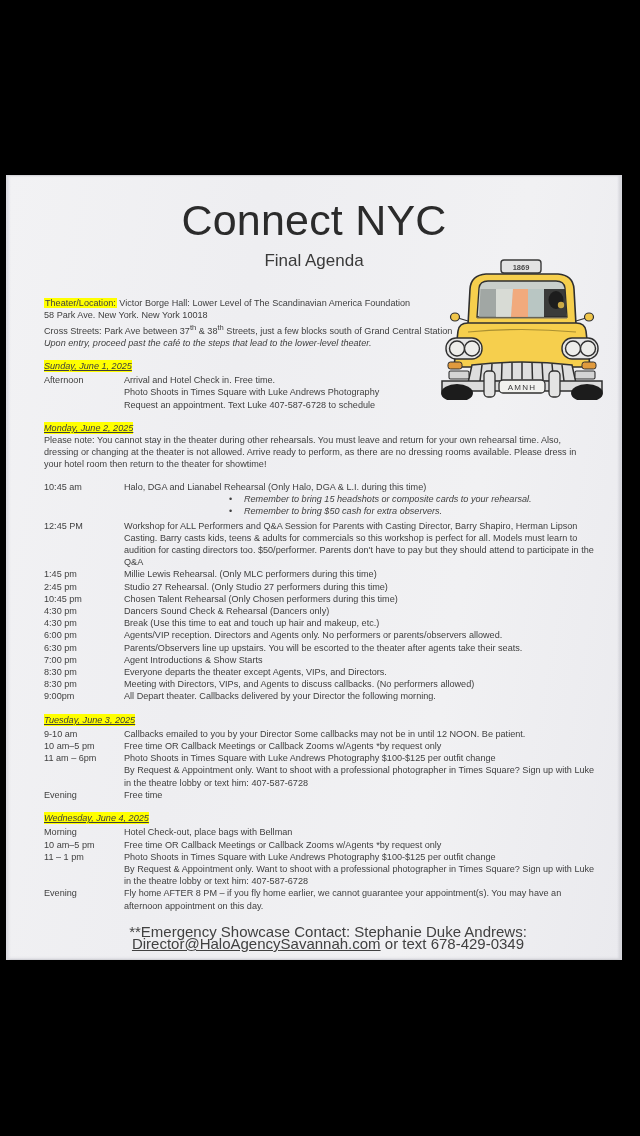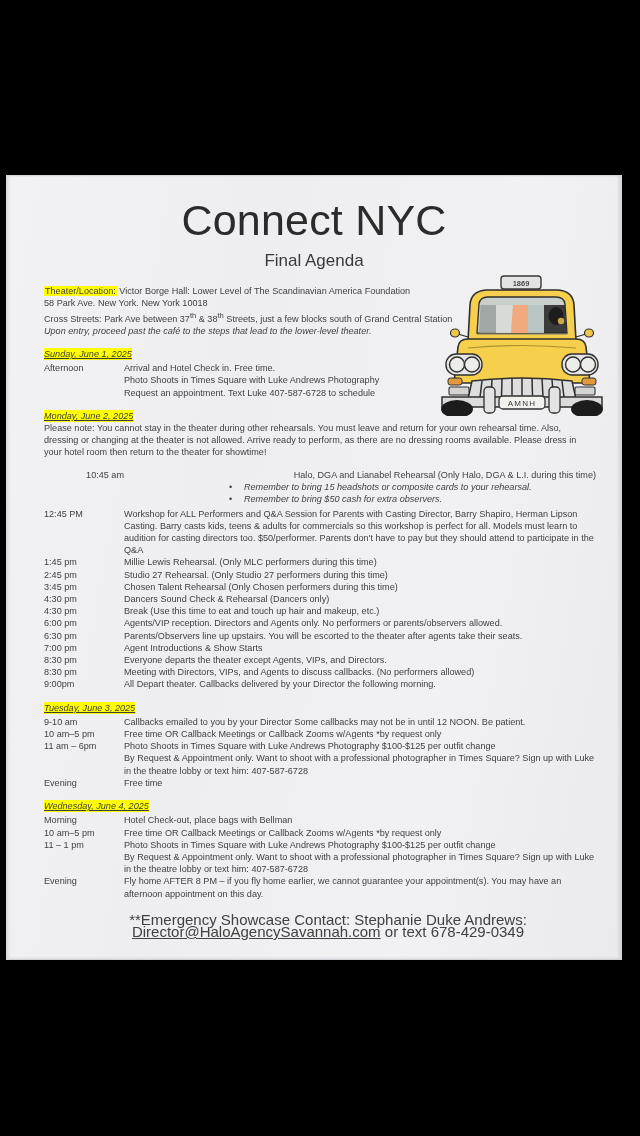--- a/index.html
+++ b/index.html
@@ -64,21 +64,21 @@
     font-size: 17px;
     font-weight: 400;
     color: #3a3a3a;
     margin: 8px 0 0 0;
   }
 
   
   .content {
     position: relative;
     padding: 0 26px 0 38px;
-    margin-top: 14px;
+    margin-top: 26px;
     font-size: 9.1px;
     line-height: 12.2px;
     color: #414141;
   }
   .para { margin: 0; }
   .ital { font-style: italic; }
   .hl {
     background: #ffff00;
     padding: 0 1px;
   }
@@ -132,21 +132,21 @@
     text-align: center;
   }
   .contact .eml {
     text-decoration: underline;
   }
 
   
   #taxi {
     position: absolute;
     left: 410px;
-    top: 96px;
+    top: 80px;
     width: 212px;
     height: 145px;
     pointer-events: none;
   }
   #taxi svg { display: block; width: 100%; height: 100%; }
 </style>
 </head>
 <body>
 
 <div id="screen">
@@ -255,21 +255,21 @@
             <div class="row">
                 <span class="t"></span>
                 <span class="d">Request an appointment. Text Luke 407-587-6728 to schedule</span>
               </div>
           </div>
         </div>
 
         <div class="sec">
           <div><span class="dayhead">Monday, June 2, 2025</span></div>
           <p class="note-para">Please note: You cannot stay in the theater during other rehearsals. You must leave and return for your own rehearsal time. Also, dressing or changing at the theater is not allowed. Arrive ready to perform, as there are no dressing rooms available. Please dress in your hotel room then return to the theater for showtime!</p>
-          <div class="rows" style="margin-top:10px;text-align:right;">
+          <div class="rows" style="margin-top:10px;">
             <div class="row">
                 <span class="t">10:45 am</span>
                 <span class="d">Halo, DGA and Lianabel Rehearsal (Only Halo, DGA &amp; L.I. during this time)</span>
               </div>
           </div>
           <ul class="bullets">
             <li>Remember to bring 15 headshots or composite cards to your rehearsal.</li>
             <li>Remember to bring $50 cash for extra observers.</li>
           </ul>
           <div class="rows">
@@ -279,21 +279,21 @@
               </div>
             <div class="row">
                 <span class="t">1:45 pm</span>
                 <span class="d">Millie Lewis Rehearsal. (Only MLC performers during this time)</span>
               </div>
             <div class="row">
                 <span class="t">2:45 pm</span>
                 <span class="d">Studio 27 Rehearsal. (Only Studio 27 performers during this time)</span>
               </div>
             <div class="row">
-                <span class="t">3:45 pm</span>
+                <span class="t">10:45 pm</span>
                 <span class="d">Chosen Talent Rehearsal (Only Chosen performers during this time)</span>
               </div>
             <div class="row">
                 <span class="t">4:30 pm</span>
                 <span class="d">Dancers Sound Check &amp; Rehearsal  (Dancers only)</span>
               </div>
             <div class="row">
                 <span class="t">4:30 pm</span>
                 <span class="d">Break (Use this time to eat and touch up hair and makeup, etc.)</span>
               </div>

